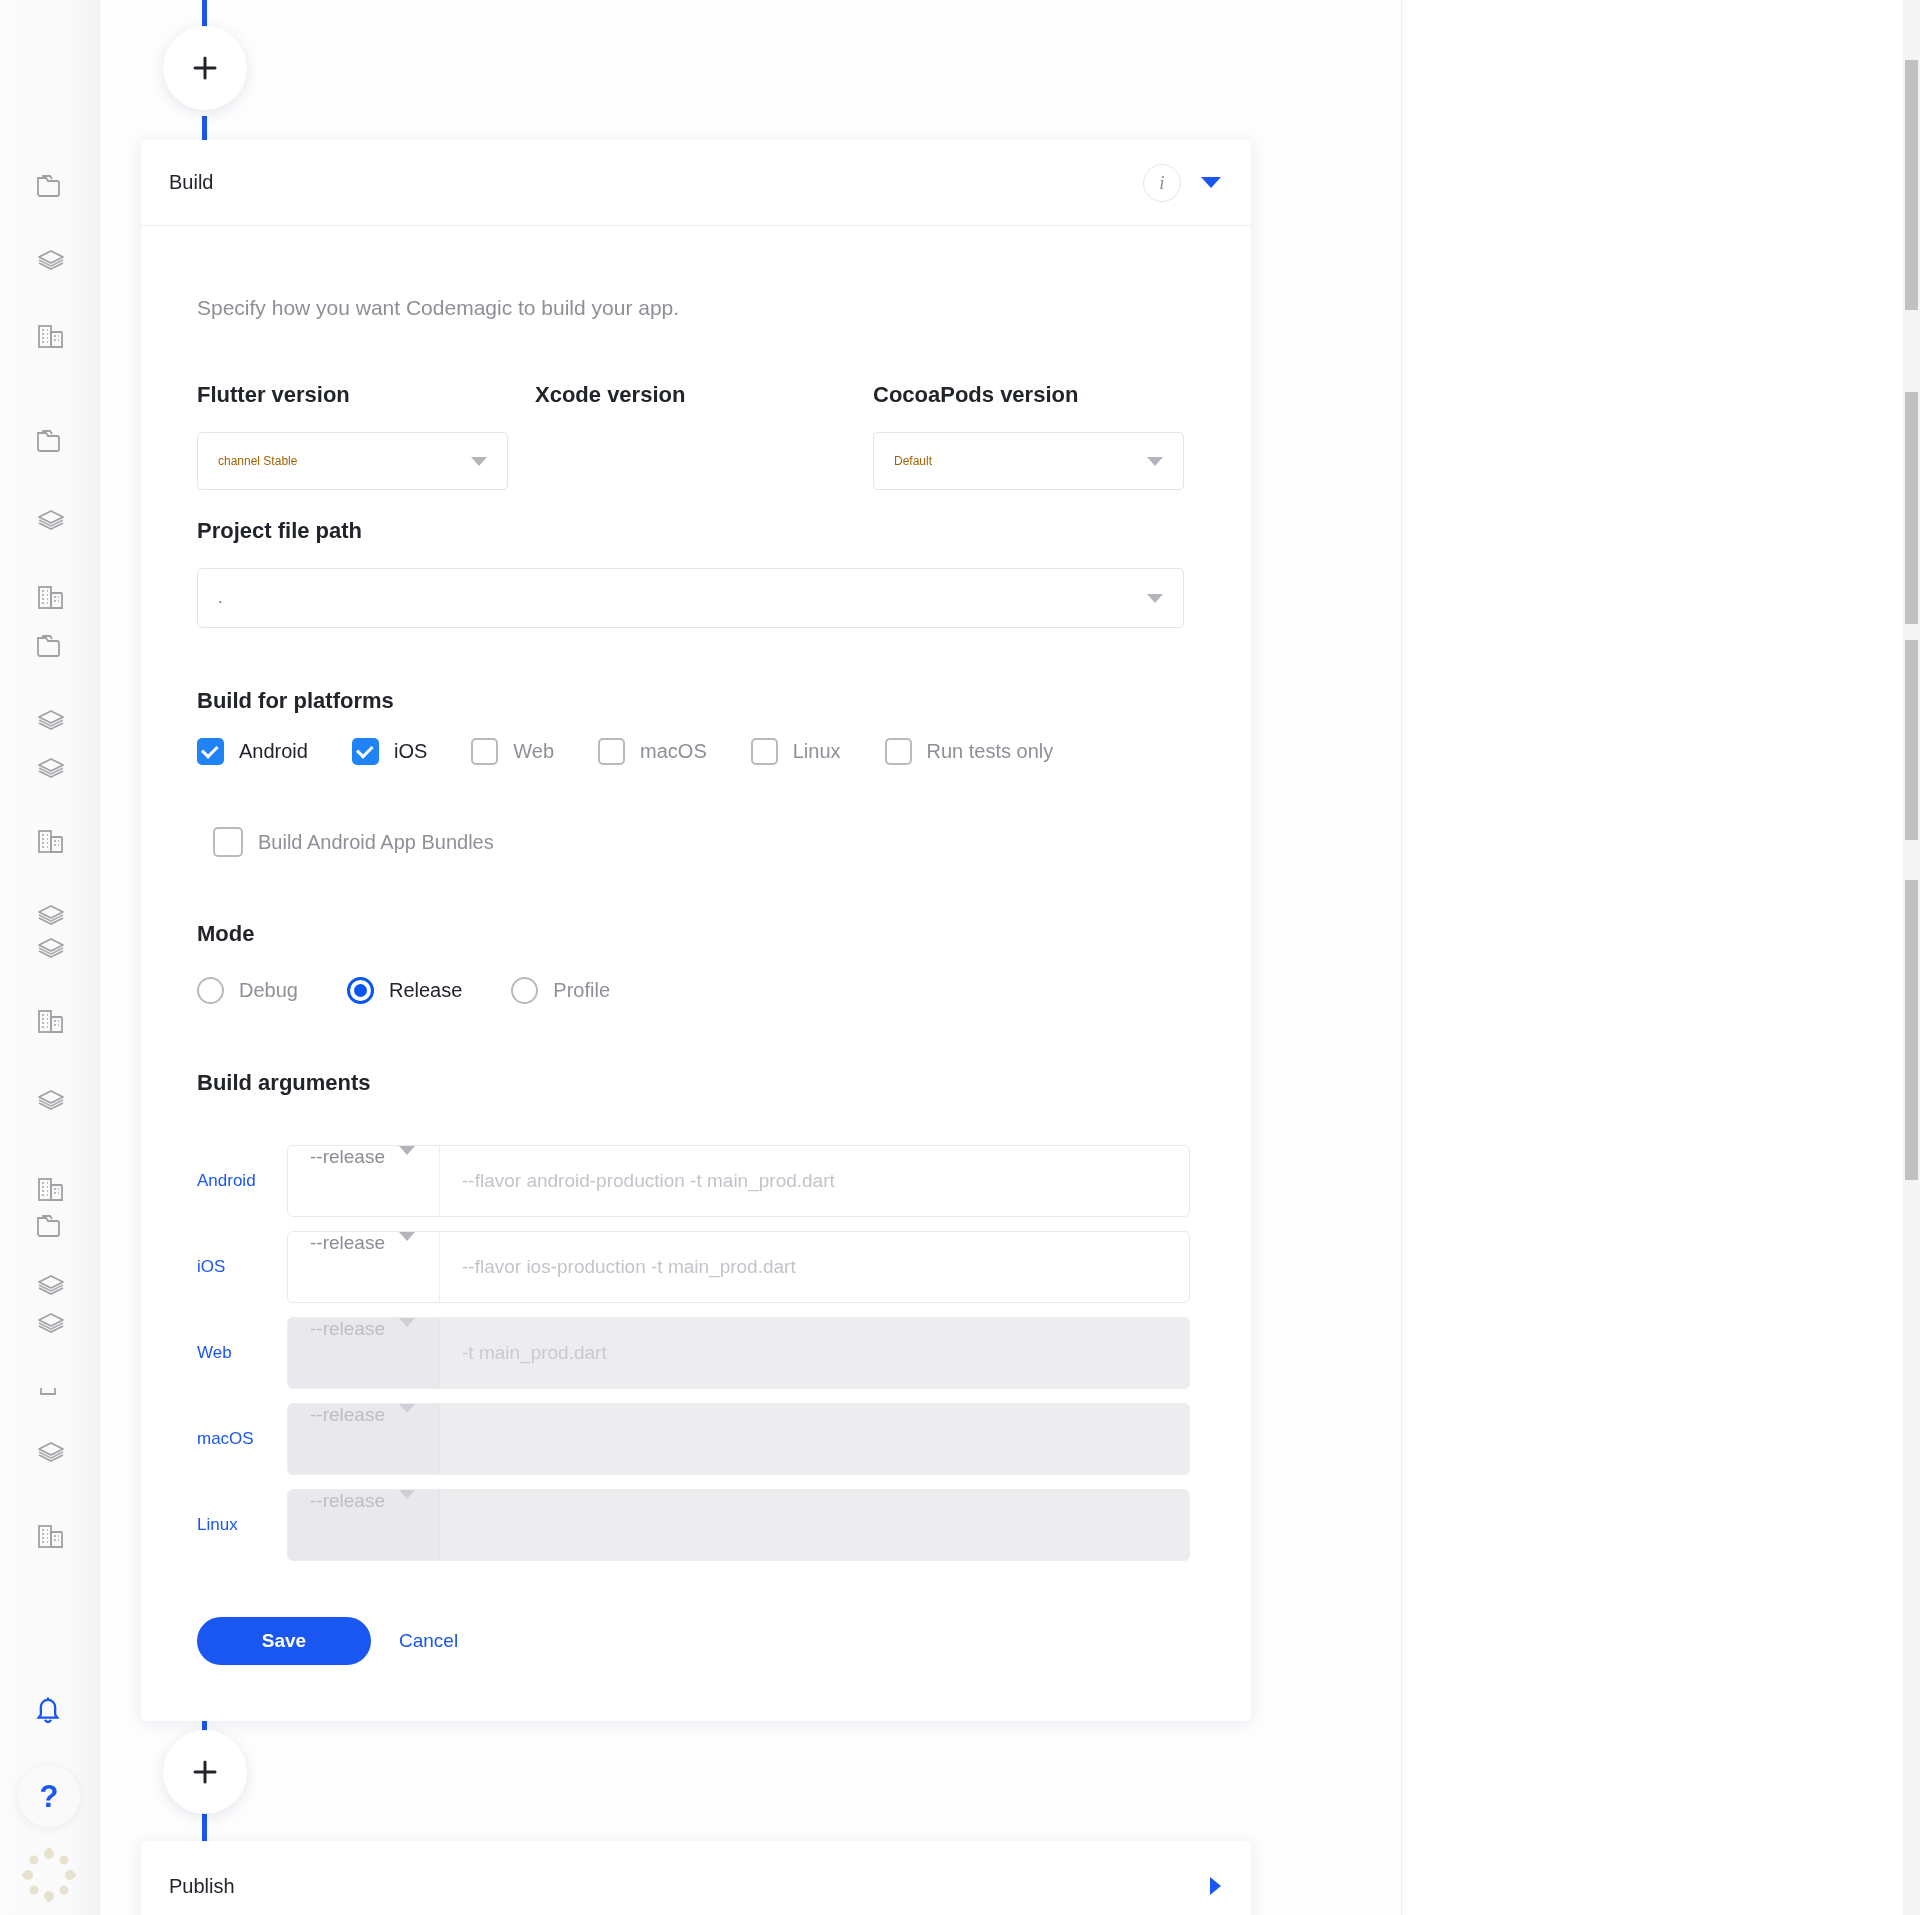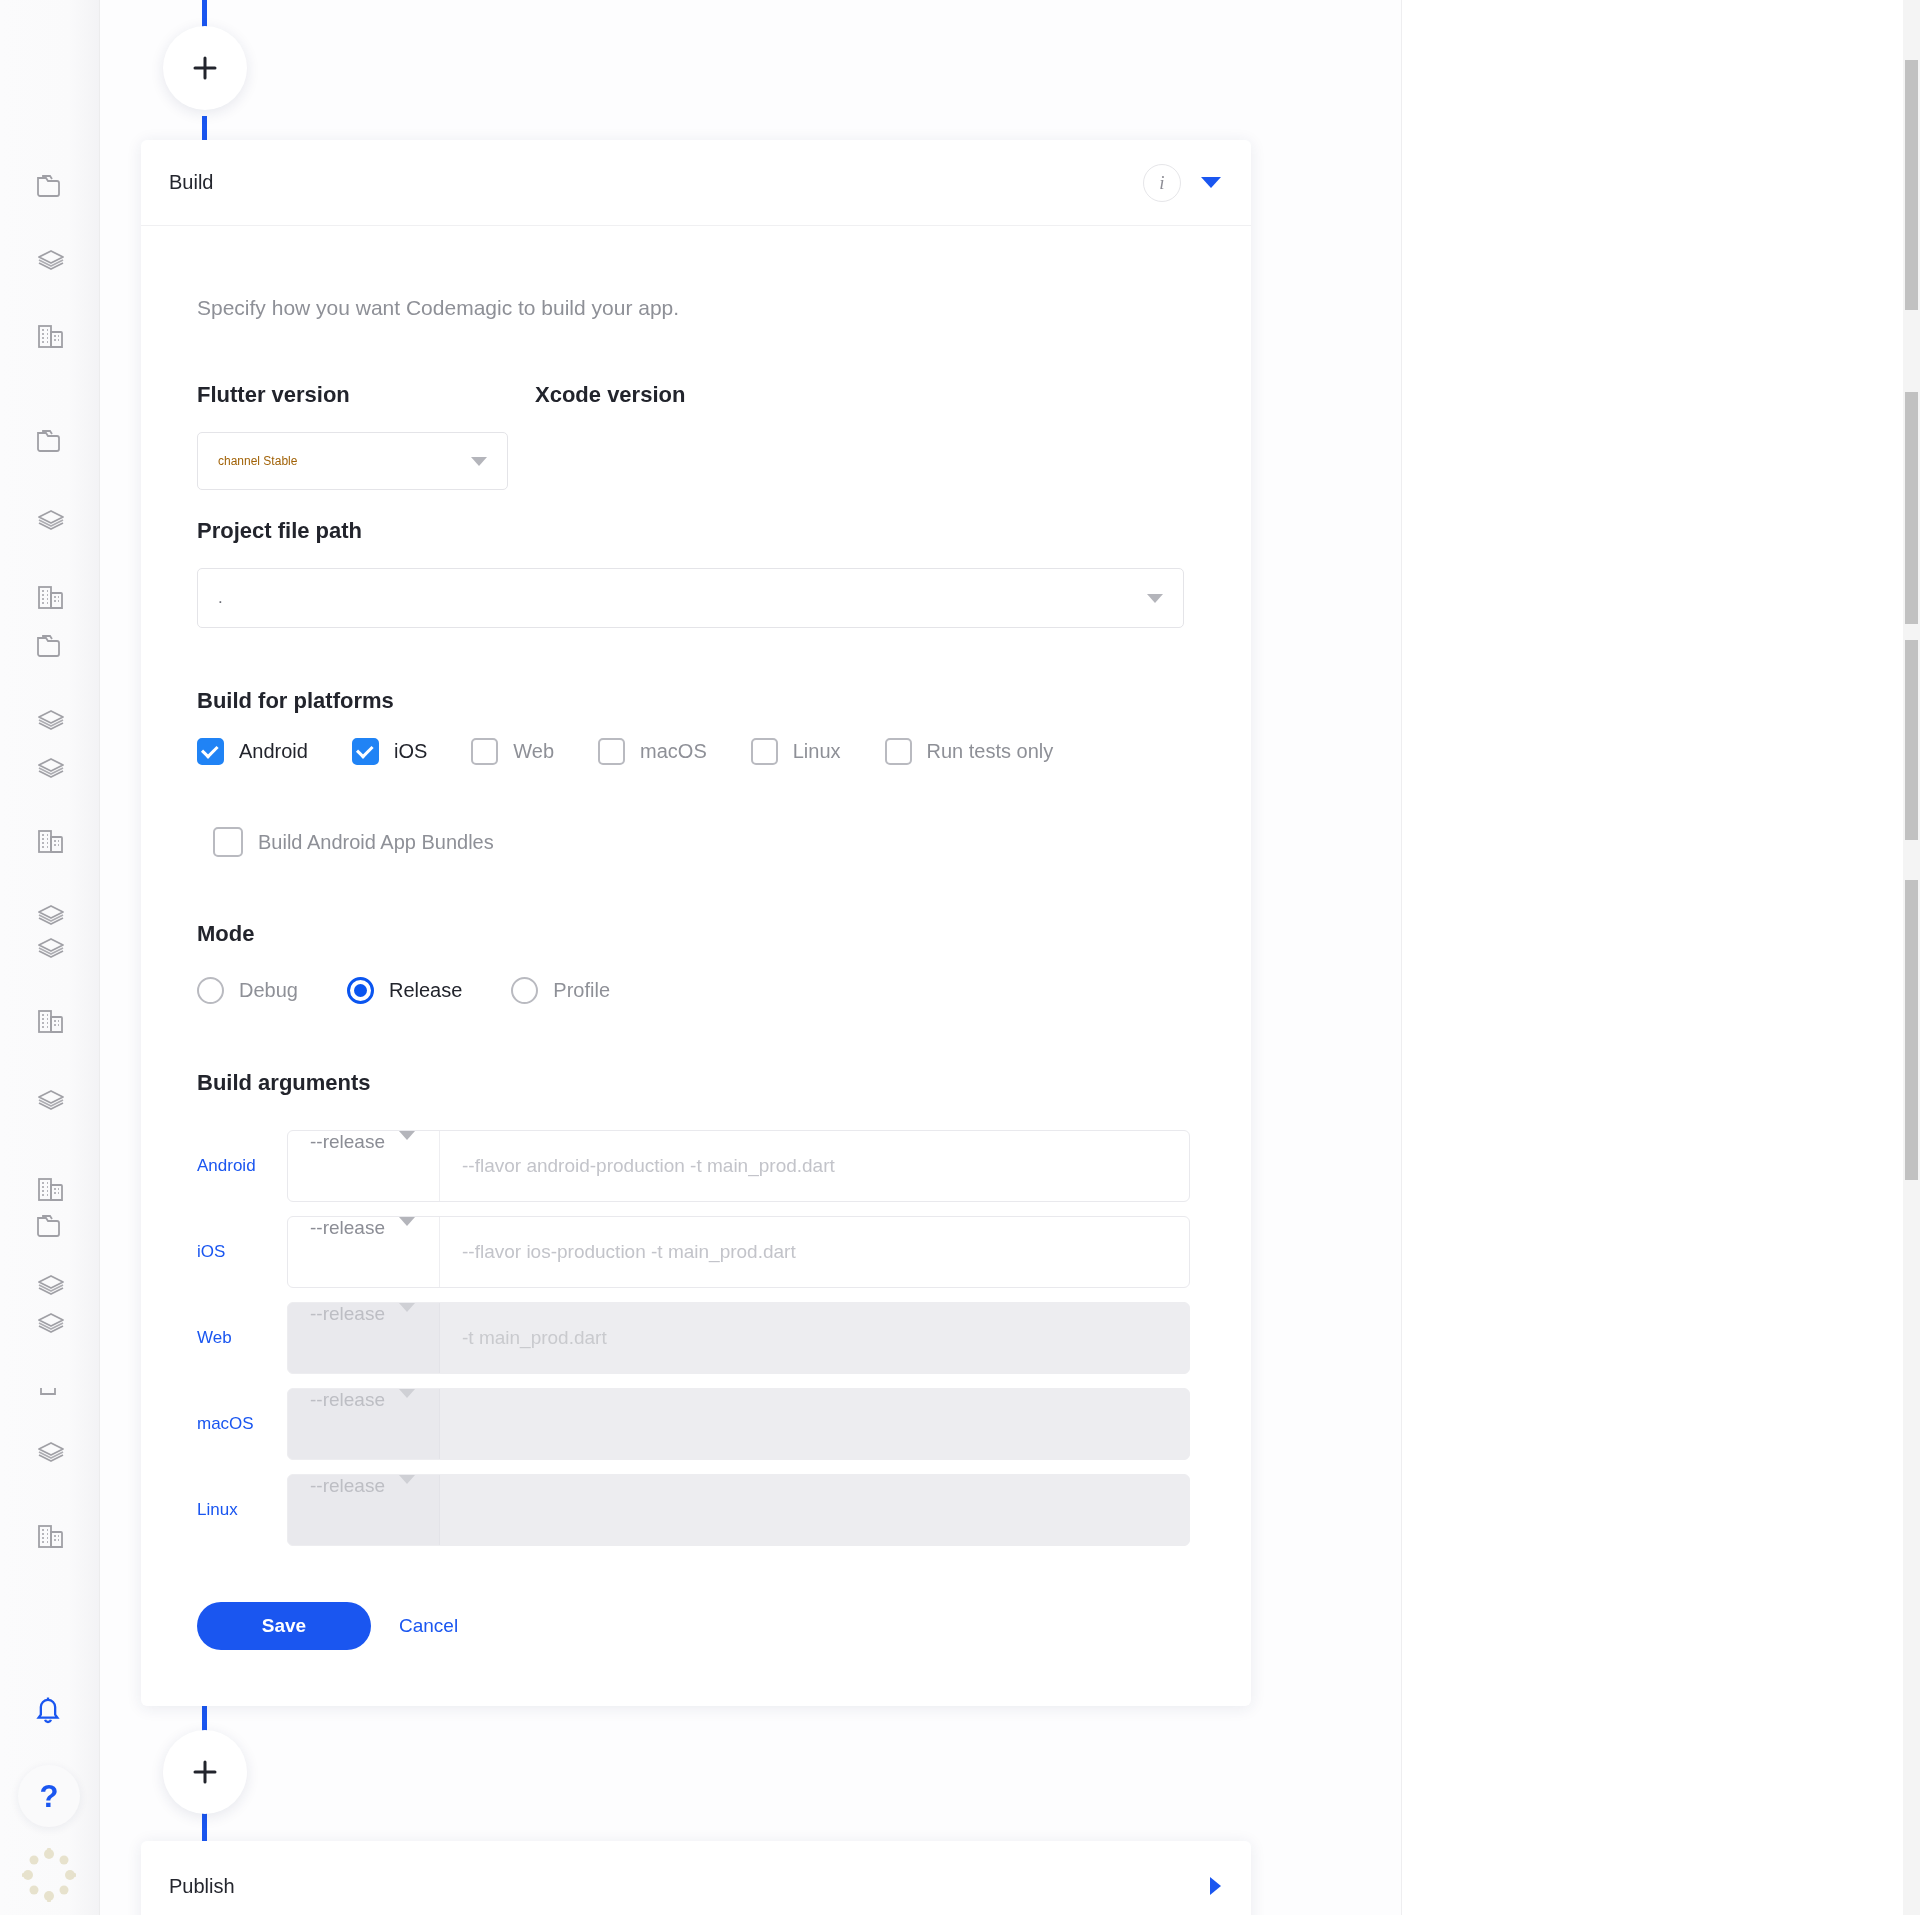--- a/index.html
+++ b/index.html
@@ -266,21 +266,21 @@
     border-radius: 50%;
     background: #0a55f0;
   }
   .radio-label { font-size: 20px; color: #8e9097; margin-left: 15px; }
   .radio-label.active { color: #22242c; }
 
   .mode-block { margin-bottom: 66px; }
   .mode-block .section-label { margin-bottom: 30px; }
 
   
-  .args-label { margin-bottom: 34px; }
+  .args-label { margin-bottom: 49px; }
   .arg-row {
     display: flex;
     align-items: center;
     margin-bottom: 14px;
   }
   .arg-name {
     width: 90px;
     font-size: 17px;
     color: #1a56f0;
     flex: none;
@@ -609,20 +609,27 @@
         <div class="versions-row">
           <div class="version-col">
             <div class="section-label">Flutter version</div>
             <div class="select-box">
               <span class="val">channel Stable</span>
               <span class="sel-caret"></span>
             </div>
           </div>
           <div class="version-col">
             <div class="section-label">Xcode version</div>
+          </div>
+          <div class="version-col">
+            <div class="section-label">CocoaPods version</div>
+            <div class="select-box">
+              <span class="val">Default</span>
+              <span class="sel-caret"></span>
+            </div>
           </div>
         </div>
 
         <div>
           <div class="section-label">Project file path</div>
           <div class="select-box path-box">
             <span class="val">.</span>
             <span class="sel-caret"></span>
           </div>
         </div>

